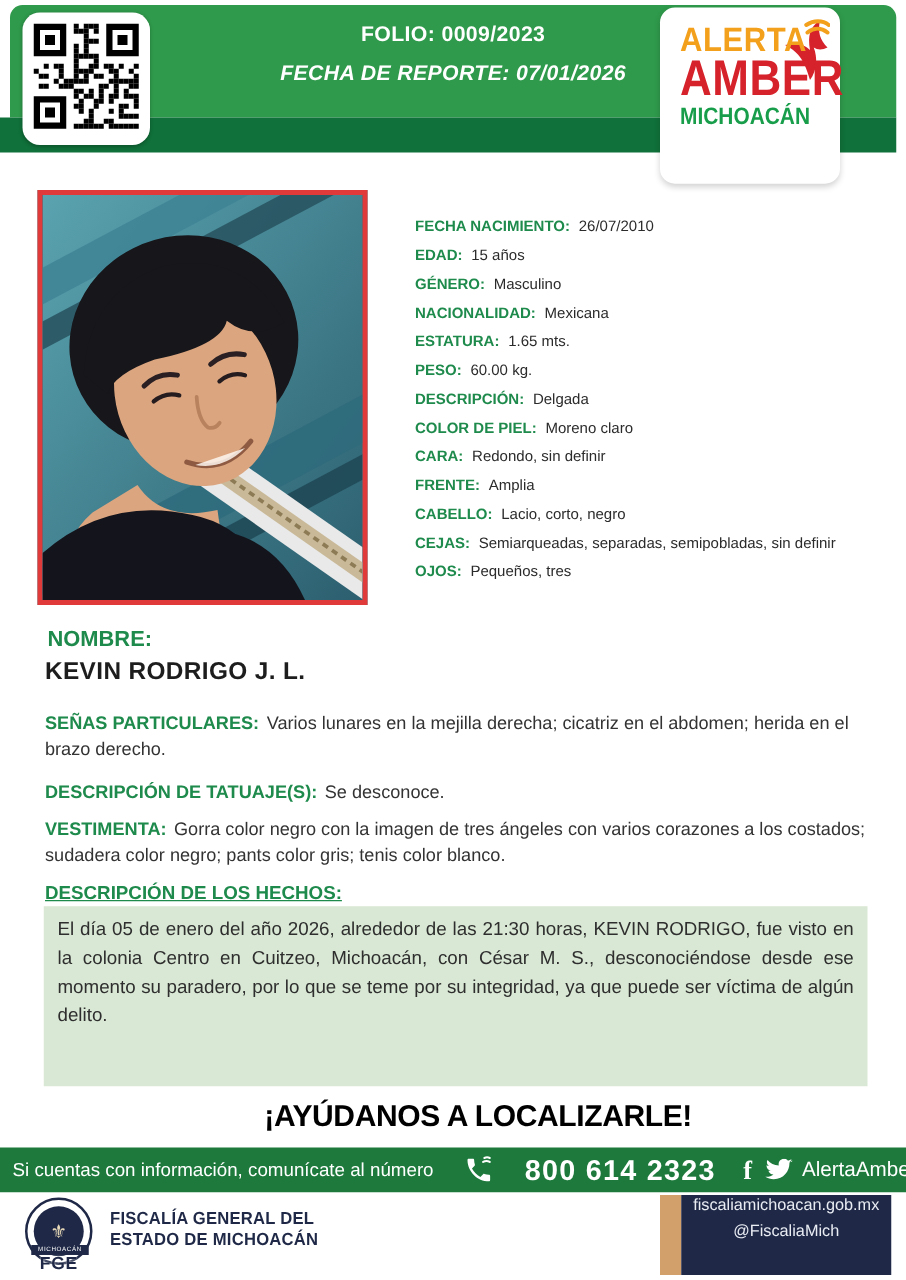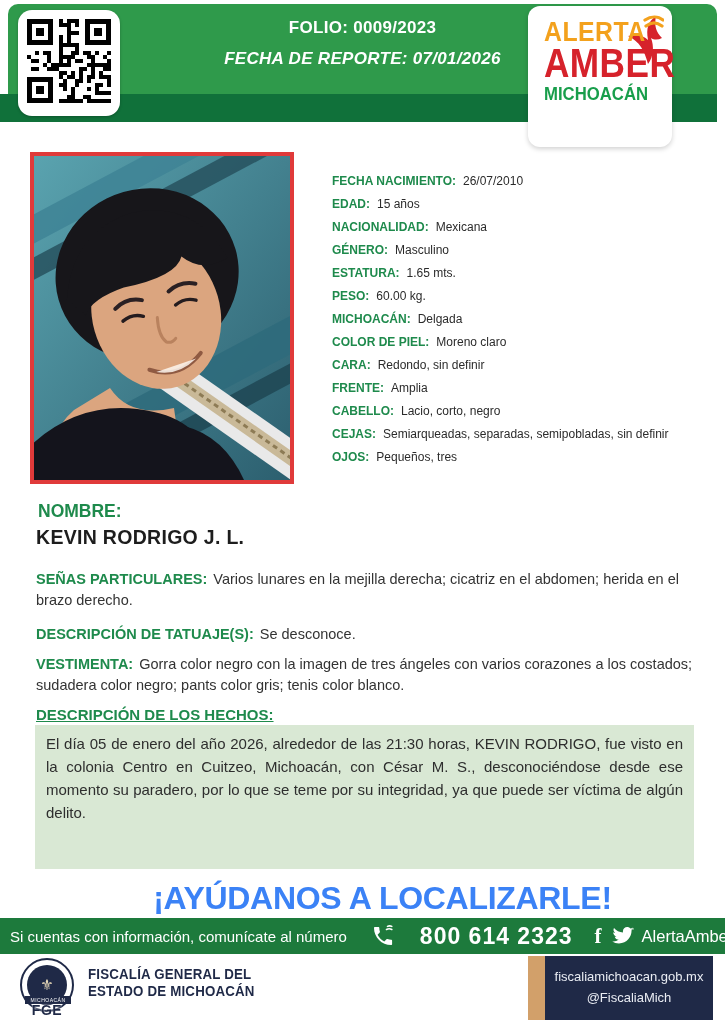--- a/index.html
+++ b/index.html
@@ -53,22 +53,22 @@
   .plabel { color:#1e8a4c; font-weight:bold; }
   .ptext { margin-left:6px; }
   .senas { top:569px; }
   .tatuajes { top:624px; }
   .vestimenta { top:654px; }
   .hechos-label { position:absolute; left:36px; top:706px; color:#1e8a4c; font-weight:bold; font-size:15px;text-decoration:underline; }
   .hechos-box { position:absolute; left:35px; top:725px; width:659px; height:144px; background:#d9e8d4;
                 padding:7px 11px; font-size:15px; line-height:23px; color:#2e2e2e; text-align:justify; }
 
   
-  .help { position:absolute; left:0; top:880px; width:725px; text-align:center; color:#3b82f6;
-          font-size:32px; font-weight:bold; letter-spacing:-.3px;padding-left:40px; }
+  .help { position:absolute; left:0; top:880px; width:725px; text-align:center; color:#000000;
+          font-size:24px; font-weight:bold; letter-spacing:-.3px;padding-left:40px; }
   .cbar { position:absolute; left:0; top:918px; width:725px; height:36px; background:#1d7a3c;
           display:flex; align-items:center; color:#fff; }
   .cbar-info { font-size:15px; margin-left:10px; white-space:nowrap; }
   .cbar-phone-group { display:flex; align-items:center; margin-left:24px; }
   .cbar-phone { font-size:23px; font-weight:bold; margin-left:25px; letter-spacing:1px; white-space:nowrap; }
   .cbar-social { display:flex; align-items:center; margin-left:22px; }
   .fb-f { font-size:21px; font-weight:bold; font-family:"Liberation Serif", serif; line-height:20px; }
   .tw { margin-left:10px; display:flex; align-items:center; }
   .cbar-handle { font-size:16.5px; margin-left:8px; white-space:nowrap; }
 
@@ -81,21 +81,21 @@
                 background:#1f2947; display:flex; align-items:center; justify-content:center; }
   .seal-eagle { color:#e8d9b8; font-size:15px; }
   .seal-banner { position:absolute; left:5px; top:38px; width:46px; background:#1f2947; color:#fff;
                  font-size:5px; text-align:center; letter-spacing:.5px; padding:1px 0; }
   .seal-acr { position:absolute; left:0; top:44px; width:54px; text-align:center; color:#1f2947;
               font-weight:bold; font-size:14px; letter-spacing:.5px; text-shadow:0 0 2px #fff; }
   .agency { position:absolute; left:88px; top:12px; color:#1f2947; font-weight:bold; font-size:14px;
             line-height:17px; letter-spacing:.2px; transform:scaleX(.95); transform-origin:left; }
   .tan-strip { position:absolute; left:528px; top:2px; width:17px; height:64px; background:#d2a06a; }
   .navy-box { position:absolute; left:545px; top:2px; width:168px; height:64px; background:#1f2947;
-              color:#e9ecf3; text-align:center; font-size:13px; padding-top:13px; }
+              color:#e9ecf3; text-align:center; font-size:13px; }
   .navy-box .line2 { margin-top:6px; }
 
   .icon-svg { display:block; }
 </style>
 </head>
 <body>
 
 <div class="page">
 
   <div class="band"></div>
@@ -605,25 +605,25 @@
 
       <path d="M76 232 Q96 262 140 252 L150 324 L20 324 Q10 280 40 254 Z" fill="#dba57f"></path>
       <path d="M-4 324 L-4 290 Q50 240 120 256 Q170 266 188 324 Z" fill="#14141c"></path>
       <path d="M150 270 Q190 280 210 324 L150 324 Z" fill="#14141c"></path>
     </svg>
   </div>
 
   <div class="details">
     <div class="drow"><span class="dlabel">FECHA NACIMIENTO:</span><span class="dvalue">26/07/2010</span></div>
     <div class="drow"><span class="dlabel">EDAD:</span><span class="dvalue">15 años</span></div>
+    <div class="drow"><span class="dlabel">GÉNERO:</span><span class="dvalue">Masculino</span></div>
     <div class="drow"><span class="dlabel">NACIONALIDAD:</span><span class="dvalue">Mexicana</span></div>
-    <div class="drow"><span class="dlabel">GÉNERO:</span><span class="dvalue">Masculino</span></div>
     <div class="drow"><span class="dlabel">ESTATURA:</span><span class="dvalue">1.65 mts.</span></div>
     <div class="drow"><span class="dlabel">PESO:</span><span class="dvalue">60.00 kg.</span></div>
-    <div class="drow"><span class="dlabel">MICHOACÁN:</span><span class="dvalue">Delgada</span></div>
+    <div class="drow"><span class="dlabel">DESCRIPCIÓN:</span><span class="dvalue">Delgada</span></div>
     <div class="drow"><span class="dlabel">COLOR DE PIEL:</span><span class="dvalue">Moreno claro</span></div>
     <div class="drow"><span class="dlabel">CARA:</span><span class="dvalue">Redondo, sin definir</span></div>
     <div class="drow"><span class="dlabel">FRENTE:</span><span class="dvalue">Amplia</span></div>
     <div class="drow"><span class="dlabel">CABELLO:</span><span class="dvalue">Lacio, corto, negro</span></div>
     <div class="drow"><span class="dlabel">CEJAS:</span><span class="dvalue">Semiarqueadas, separadas, semipobladas, sin definir</span></div>
     <div class="drow"><span class="dlabel">OJOS:</span><span class="dvalue">Pequeños, tres</span></div>
   </div>
 
   <div class="nombre-label">NOMBRE:</div>
   <div class="nombre-value">KEVIN RODRIGO J. L.</div>

